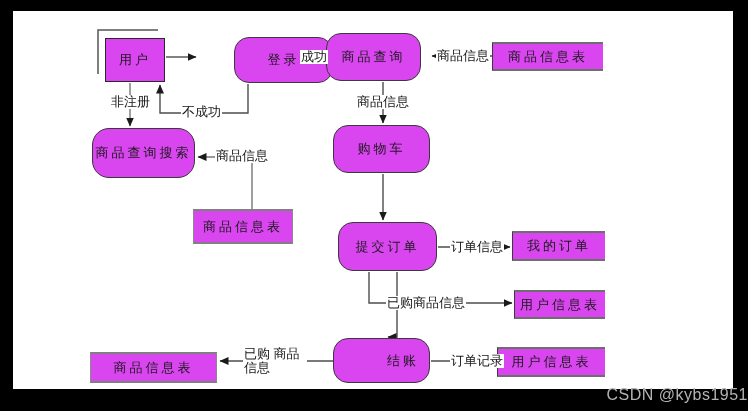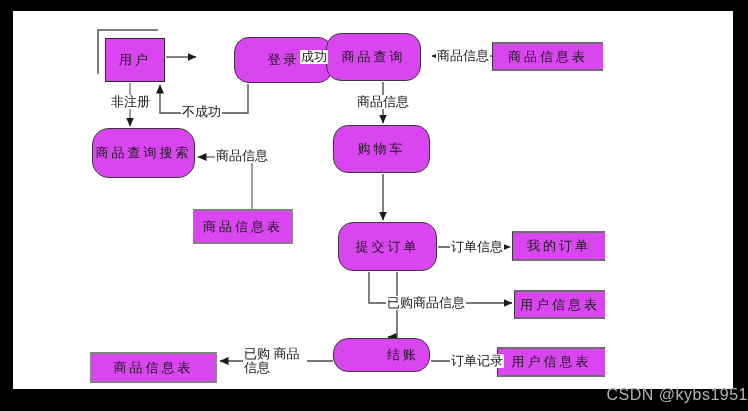--- a/index.html
+++ b/index.html
@@ -26,21 +26,21 @@
   #n-user   { left:105px; top:38px;  width:60px;  height:44px; }
   #n-login  { left:198px; top:37px;  width:99px;  height:46px;margin-left:36px; }
   #n-query  { left:326px; top:33px;  width:95px;  height:48px; }
   #n-store-tr { left:492px; top:42px; width:111px; height:29px; }
   #n-search { left:92px;  top:128px; width:103px; height:50px; border-radius:17px; }
   #n-store-mid { left:193px; top:209px; width:100px; height:35px; }
   #n-cart   { left:333px; top:125px; width:97px;  height:48px; }
   #n-submit { left:338px; top:222px; width:99px;  height:49px; }
   #n-myorders { left:512px; top:231px; width:93px; height:30px; }
   #n-delivery { left:514px; top:290px; width:91px; height:29px; }
-  #n-checkout { left:333px; top:338px; width:97px; height:34px;padding-left:43px; }
+  #n-checkout { left:333px; top:338px; width:97px; height:45px;padding-left:43px; }
   #n-store-bl { left:90px;  top:352px; width:127px; height:31px; }
   #n-userinfo { left:497px; top:347px; width:108px; height:30px; }
 
   .elabel { position:absolute; z-index:3; background:#fff; color:#161616;
             font-size:13px; line-height:14px; padding:0 1px; white-space:nowrap; }
   #l-success  { left:300px; top:50px; }
   #l-fail     { left:181px; top:105px; }
   #l-notreg   { left:110px; top:95px; }
   #l-pinfo1   { left:436px; top:49px; }
   #l-pinfo2   { left:356px; top:95px; }

